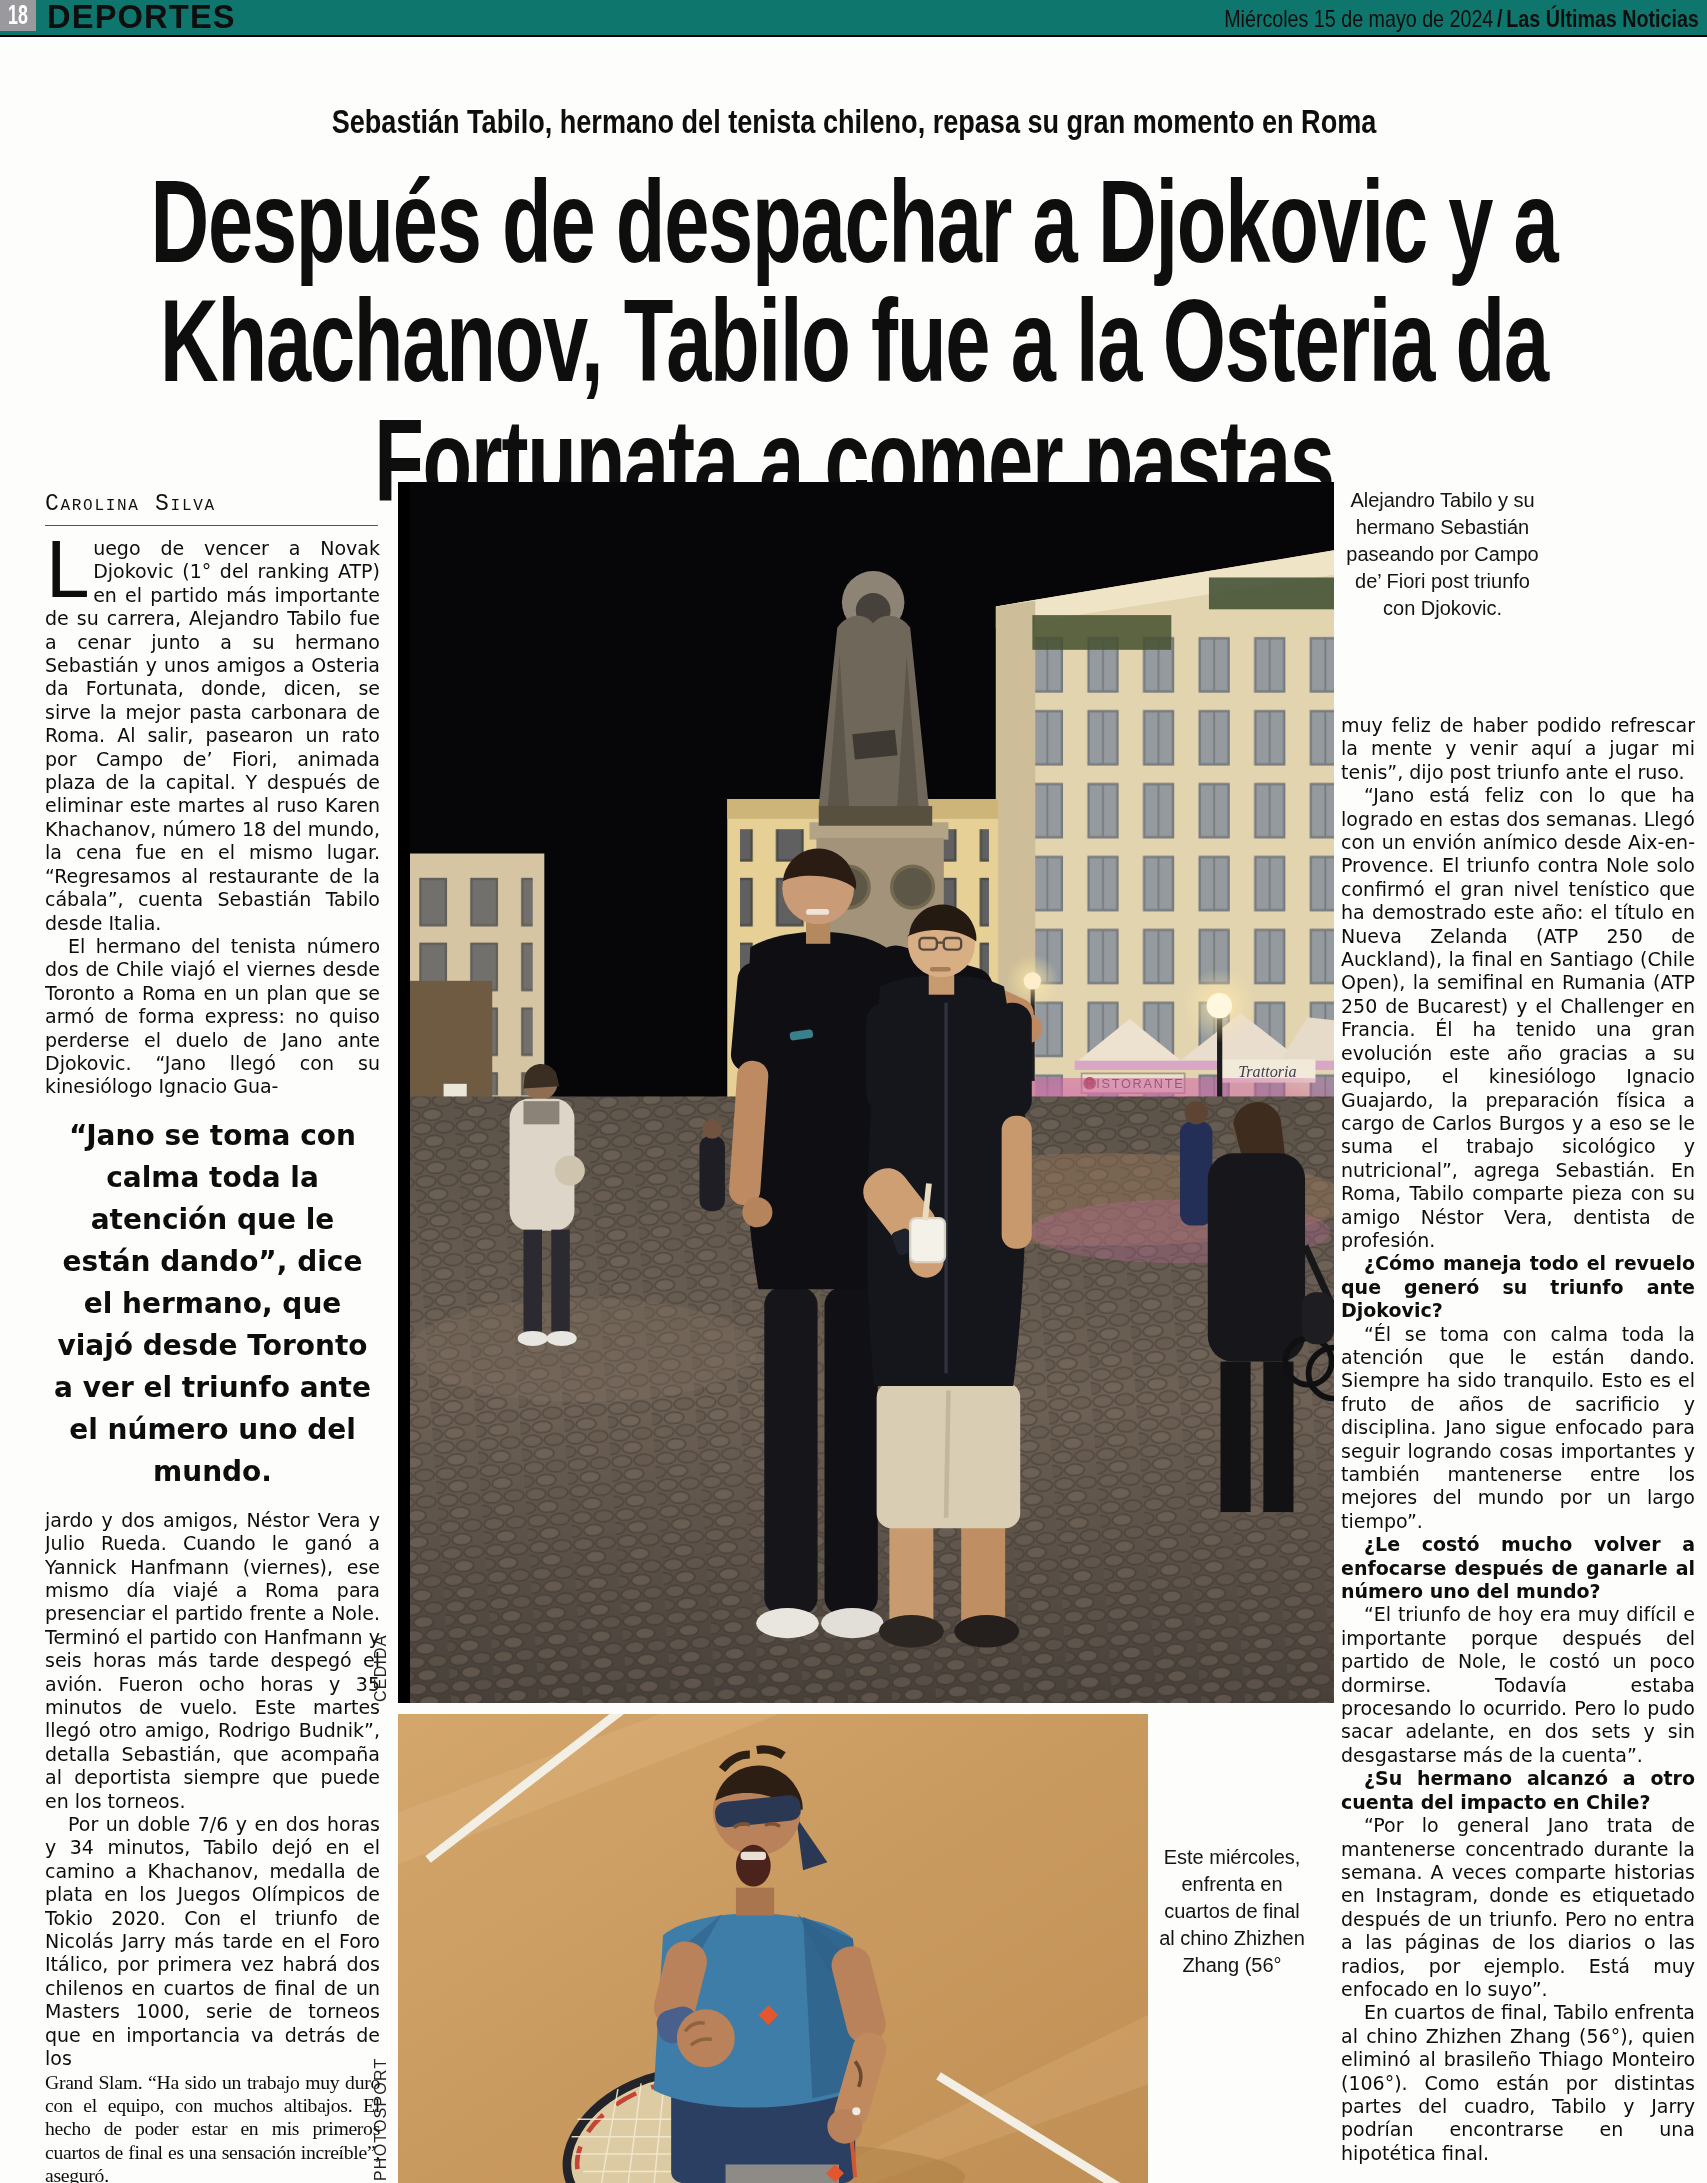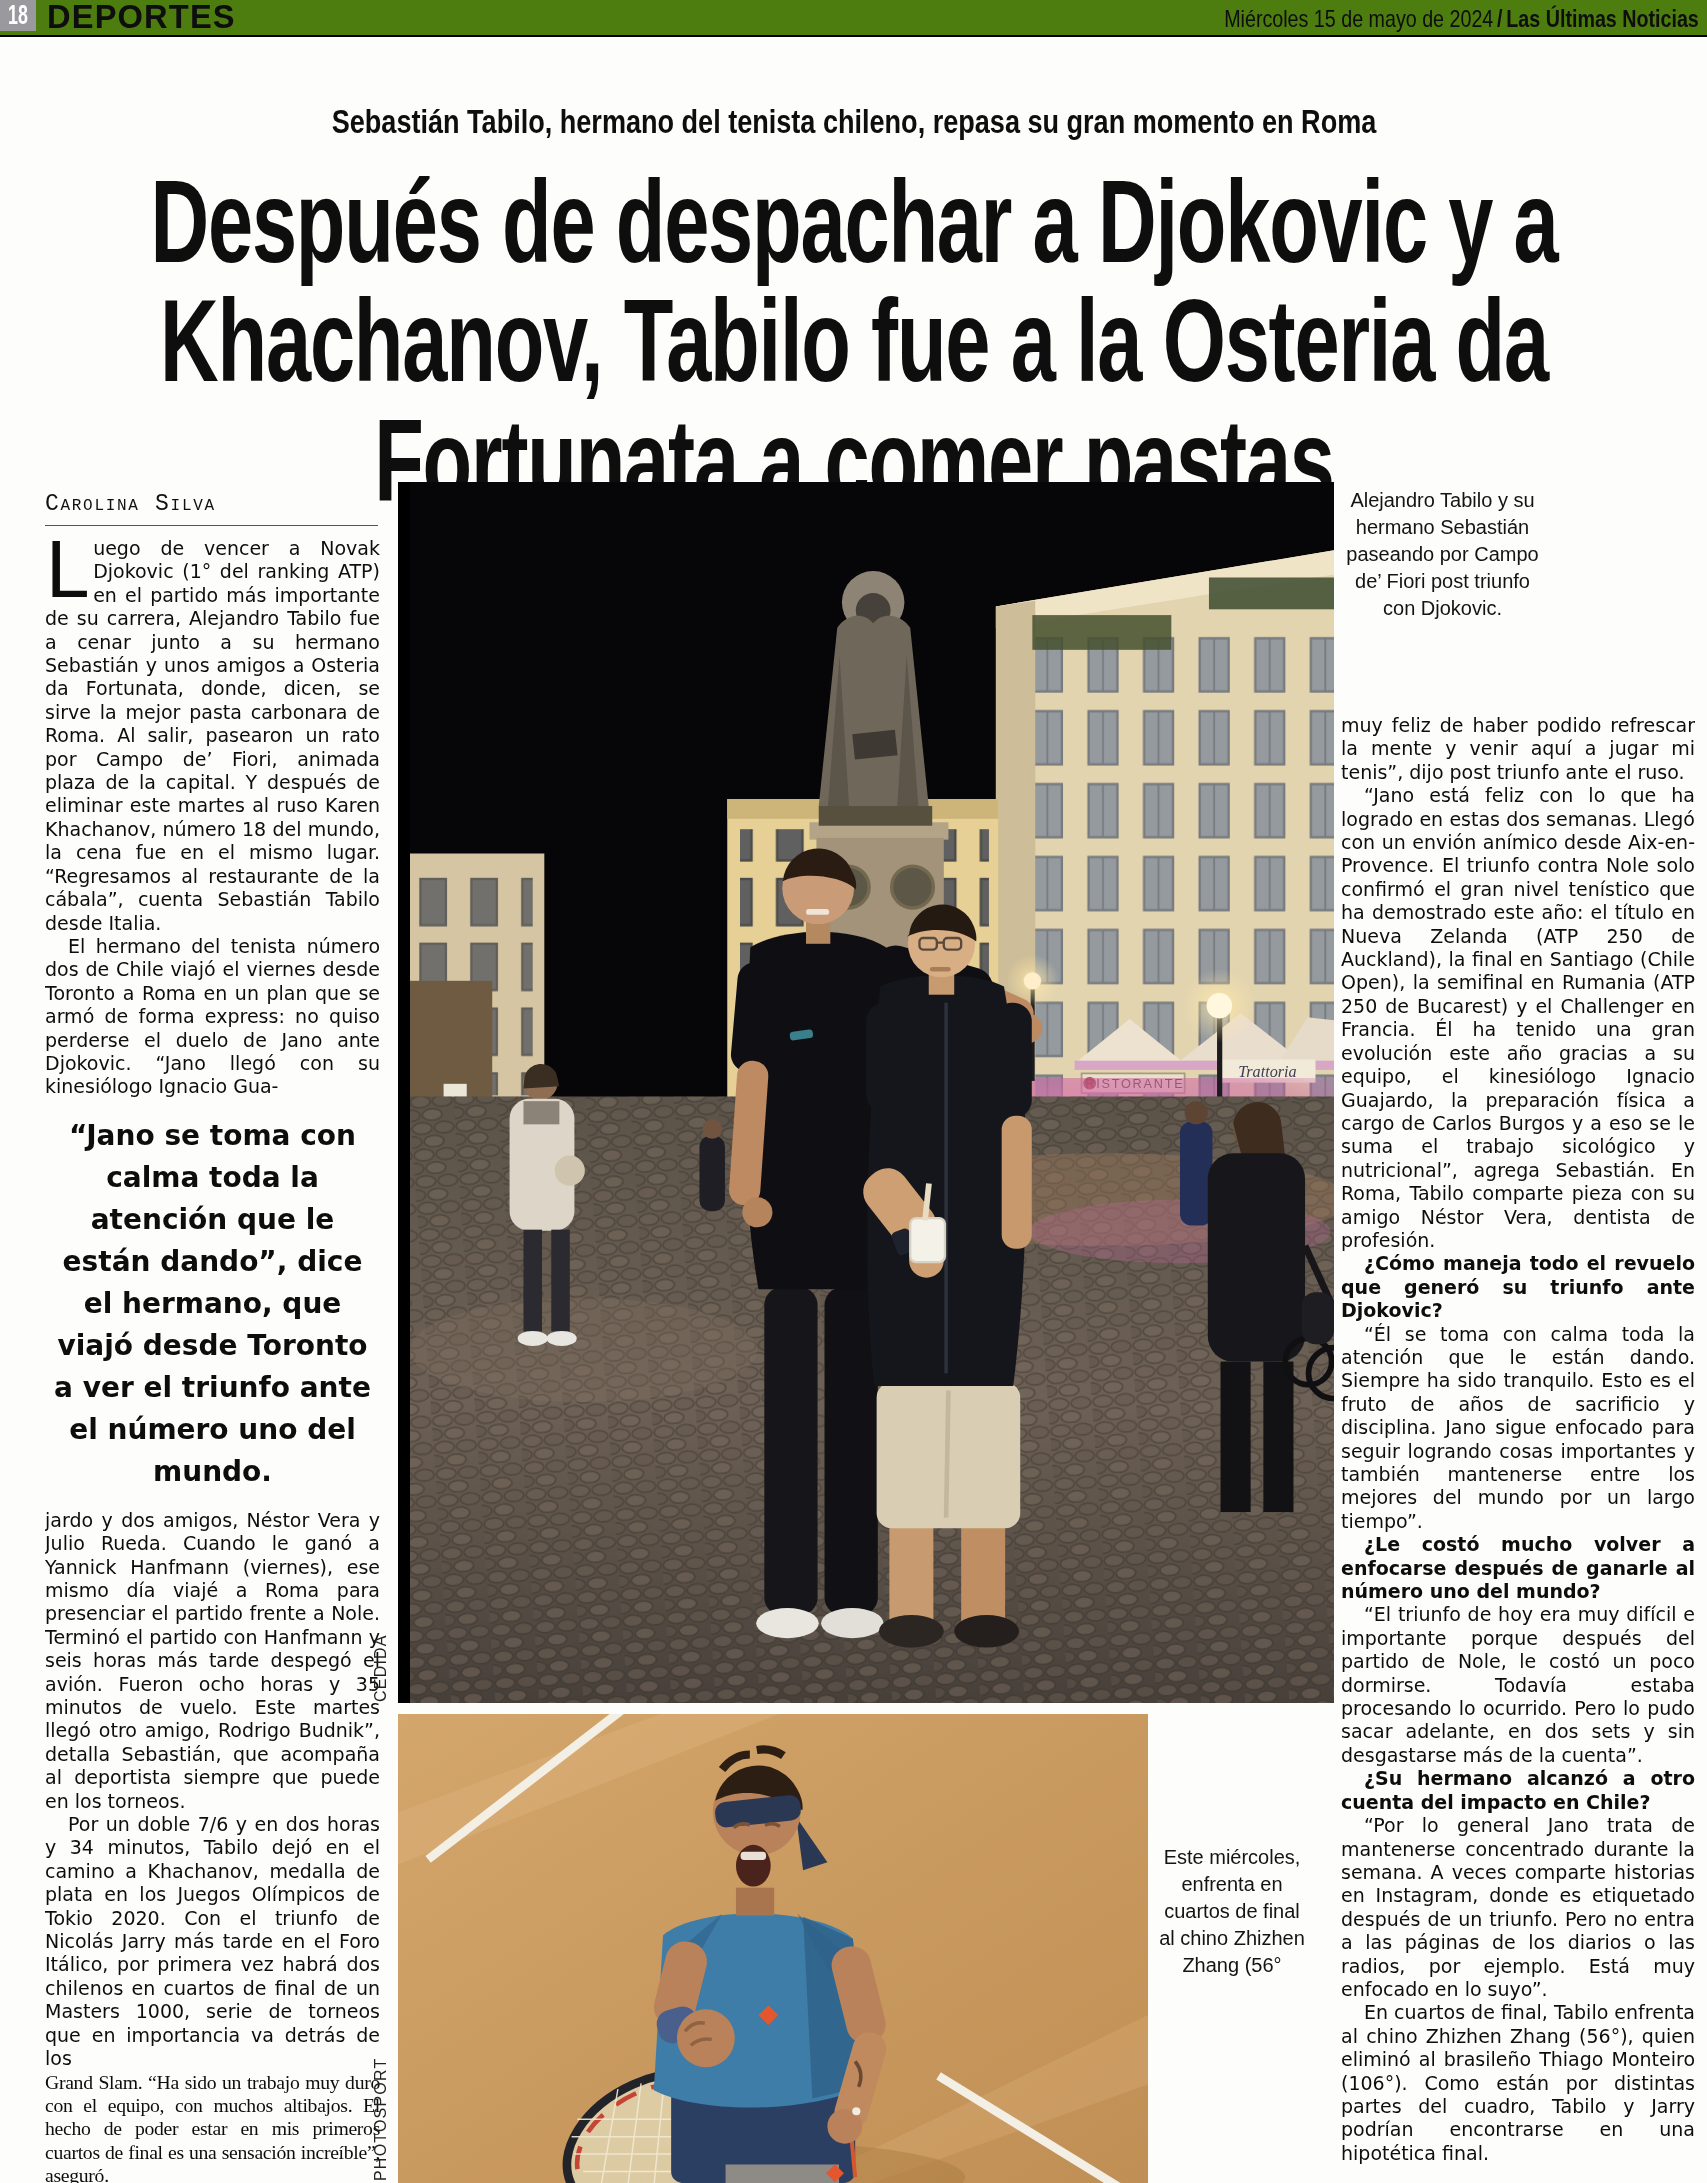--- a/index.html
+++ b/index.html
@@ -2,21 +2,21 @@
 <html style="font-size:9.3px"><head>
 <meta charset="utf-8">
 <style>
   html,body{margin:0;padding:0;}
   body{
     width:1707px;height:2183px;position:relative;overflow:hidden;
     background:#fdfdfb;color:#0e0e0e;
     font-family:"DejaVu Sans", sans-serif;
   }
   
-  .masthead{position:absolute;left:0;top:0;width:1707px;height:35px;border-bottom:2.9px solid #000;background:#4d7c0f;}
+  .masthead{position:absolute;left:0;top:0;width:1707px;height:35px;border-bottom:2.9px solid #000;background:#0f766e;}
   .pagenum{position:absolute;left:0;top:0;width:36px;height:31px;background:#9a9a9e;display:flex;align-items:center;justify-content:center;}
   .pagenum span{color:#fff;font-weight:bold;font-size:27px;transform:scaleX(0.66);font-family:"Liberation Sans",sans-serif;}
   .section-title{position:absolute;left:47px;top:-3.5px;font-family:"Liberation Sans",sans-serif;
     font-weight:bold;font-size:34px;letter-spacing:1.2px;transform:scaleX(0.96);transform-origin:left center;white-space:nowrap;}
   .masthead-right{position:absolute;right:8px;top:4.6px;font-family:"Liberation Sans",sans-serif;
     font-size:24px;transform:scaleX(0.82);transform-origin:right center;white-space:nowrap;}
   .masthead-right .date{font-weight:400;}
   .masthead-right .sep{font-weight:bold;padding:0 4.6px;}
   .masthead-right .brand{font-weight:bold;}
   

